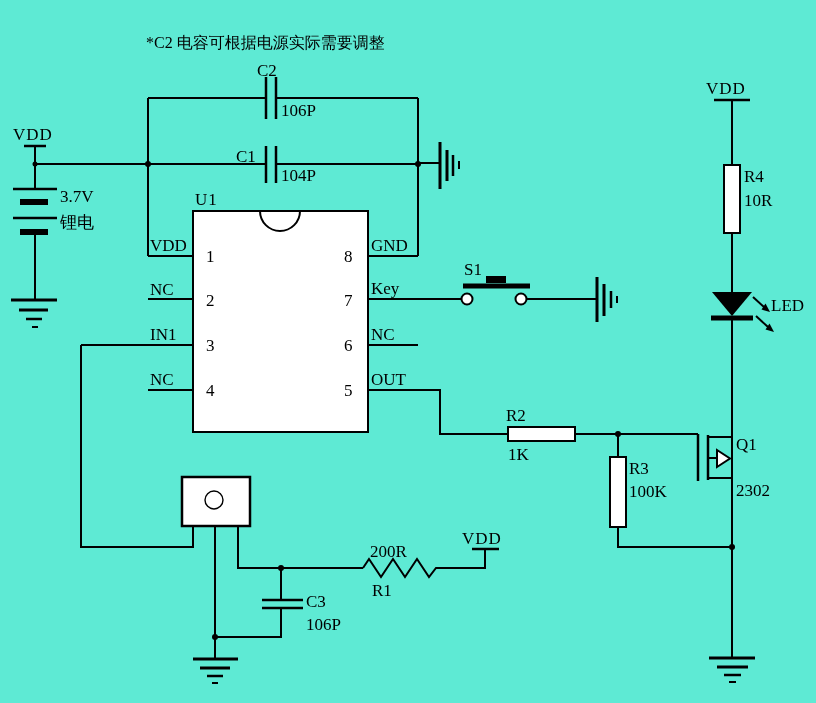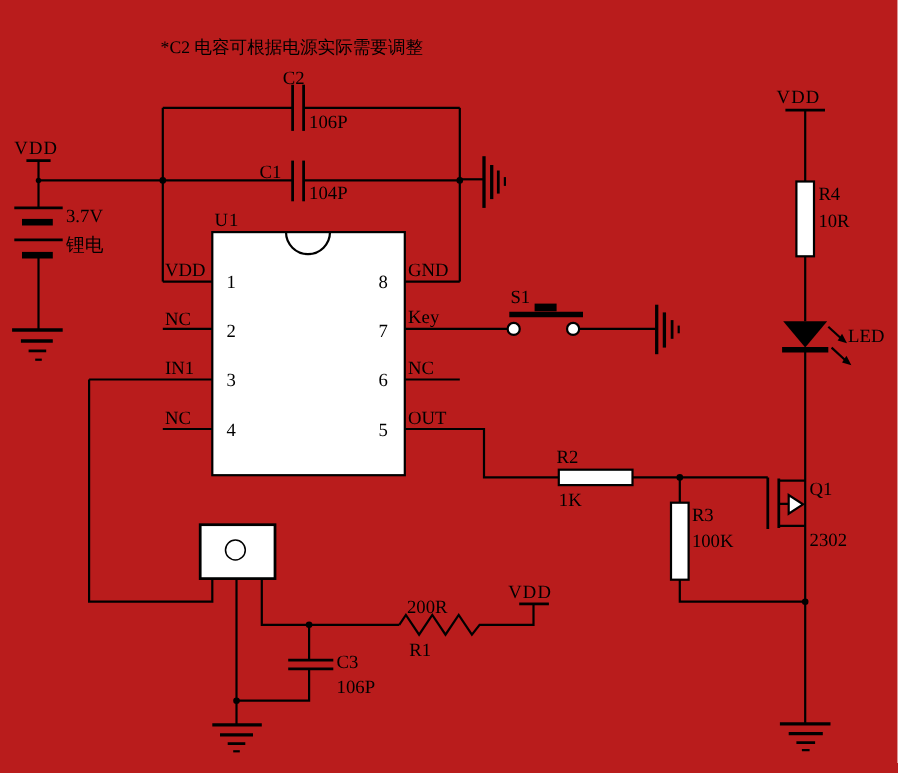--- a/index.html
+++ b/index.html
@@ -1,16 +1,16 @@
 <!DOCTYPE html>
 <html><head>
 <meta charset="utf-8">
 <style>
   html,body{margin:0;padding:0;background:#ffffff;}
-  #canvas{position:relative;width:816px;height:703px;background:#b91c1c;overflow:hidden;}
+  #canvas{position:relative;width:816px;height:703px;background:#5eead4;overflow:hidden;}
   svg text{font-family:"Liberation Serif","DejaVu Serif",serif;font-size:17px;fill:#000;}
   svg text.t16{font-size:16px;}
   svg text.ls{letter-spacing:1px;}
   .w{stroke:#000;stroke-width:2;fill:none;}
   .w25{stroke:#000;stroke-width:2.5;fill:none;}
   .w3{stroke:#000;stroke-width:3;fill:none;}
   .w5{stroke:#000;stroke-width:5;fill:none;}
   .w6{stroke:#000;stroke-width:6;fill:none;}
   .box{fill:#fff;stroke:#000;stroke-width:2;}
   .box25{fill:#fff;stroke:#000;stroke-width:2.5;}

